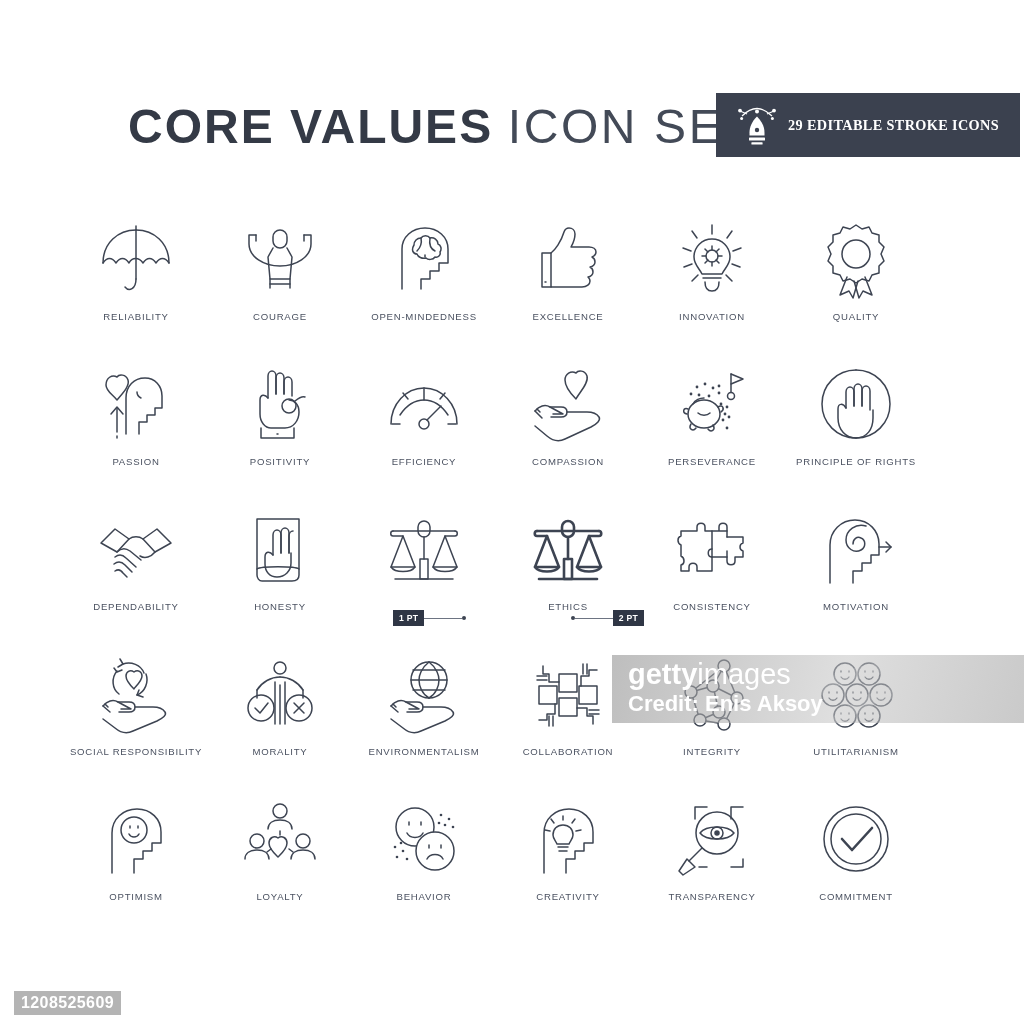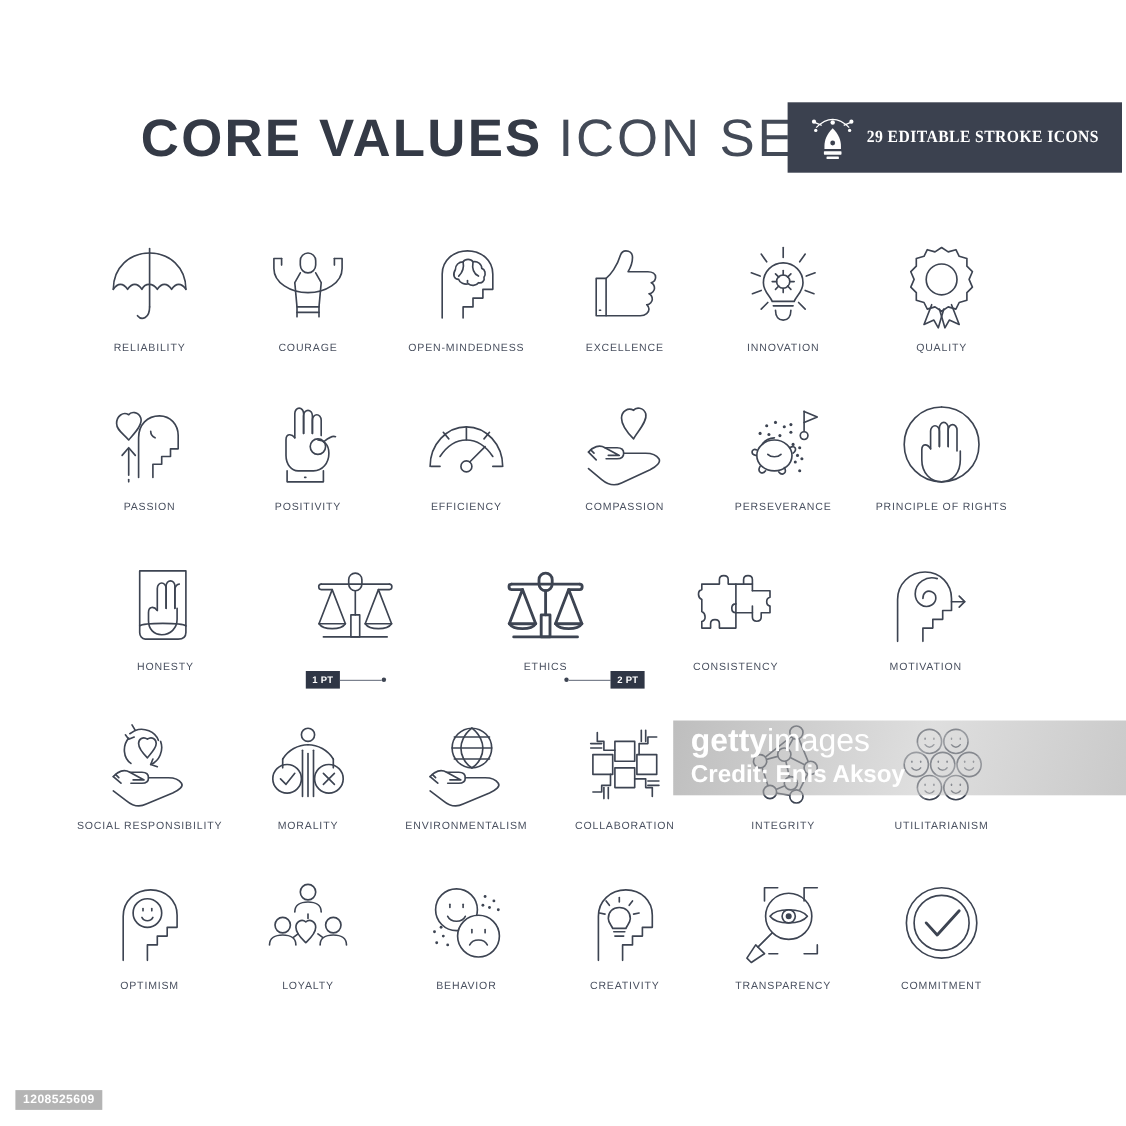--- a/index.html
+++ b/index.html
@@ -75,21 +75,21 @@
   #wm-getty .g{font-weight:bold;}
   #wm-getty .i{font-weight:300;}
   #wm-credit{
     position:absolute;left:628px;top:691px;
     font-size:22px;font-weight:bold;color:#fff;white-space:nowrap;
     pointer-events:none;
   }
   #wm-arcs{position:absolute;left:612px;top:643px;pointer-events:none;}
   #wm-id{
     position:absolute;left:14px;top:991px;
-    background:#b4b4b4;color:#fff;font-size:11px;font-weight:bold;
+    background:#b4b4b4;color:#fff;font-size:16px;font-weight:bold;
     letter-spacing:0.4px;padding:3px 7px;
   }
 </style>
 </head>
 <body>
 
 <div id="header">
 
   <div id="title">
     <span class="bold">CORE VALUES</span>
@@ -349,20 +349,37 @@
             <path d="M33 46 C30 41 25 41 25 47 L25 56 C25 68 33 76 43 76 C54 76 60 67 60 56 L60 48"></path>
           </g>
         </svg>
       </div>
       <div class="lbl">PRINCIPLE OF RIGHTS</div>
     </div>
   </div>
 
   <div class="row">
 
+    <div class="cell">
+      <div class="ico">
+        <svg width="86" height="86" viewBox="0 0 86 86">
+          <g class="s1">
+            <path d="M8 36 L22 22 L36 32 L24 45 Z"></path>
+            <path d="M78 36 L64 22 L50 32 L62 45 Z"></path>
+            <path d="M36 32 C40 29 46 29 50 32"></path>
+            <path d="M24 45 C28 41 33 41 37 44 L48 53"></path>
+            <path d="M22 50 C26 47 30 48 33 51 L43 60"></path>
+            <path d="M21 57 C25 54 29 55 32 58 L39 65"></path>
+            <path d="M22 64 C25 62 28 63 30 66 L34 70"></path>
+            <path d="M62 45 C58 50 52 52 47 49"></path>
+          </g>
+        </svg>
+      </div>
+      <div class="lbl">DEPENDABILITY</div>
+    </div>
 
     <div class="cell">
       <div class="ico">
         <svg width="86" height="86" viewBox="0 0 86 86">
           <g class="s1">
             <path d="M20 12 L62 12 L62 68 C62 72 59 74 55 74 L25 74 C22 74 20 71 20 68 Z"></path>
             <path d="M20 62 C24 59 58 59 62 62"></path>
             <path d="M36 48 L36 28 C36 25 38 23 40 23 C42 23 44 25 44 28 L44 46"></path>
             <path d="M44 46 L44 26 C44 23 46 21 48 21 C50 21 52 23 52 26 L52 46"></path>
             <path d="M52 46 L52 29 C52 26 54 24 56 24"></path>

